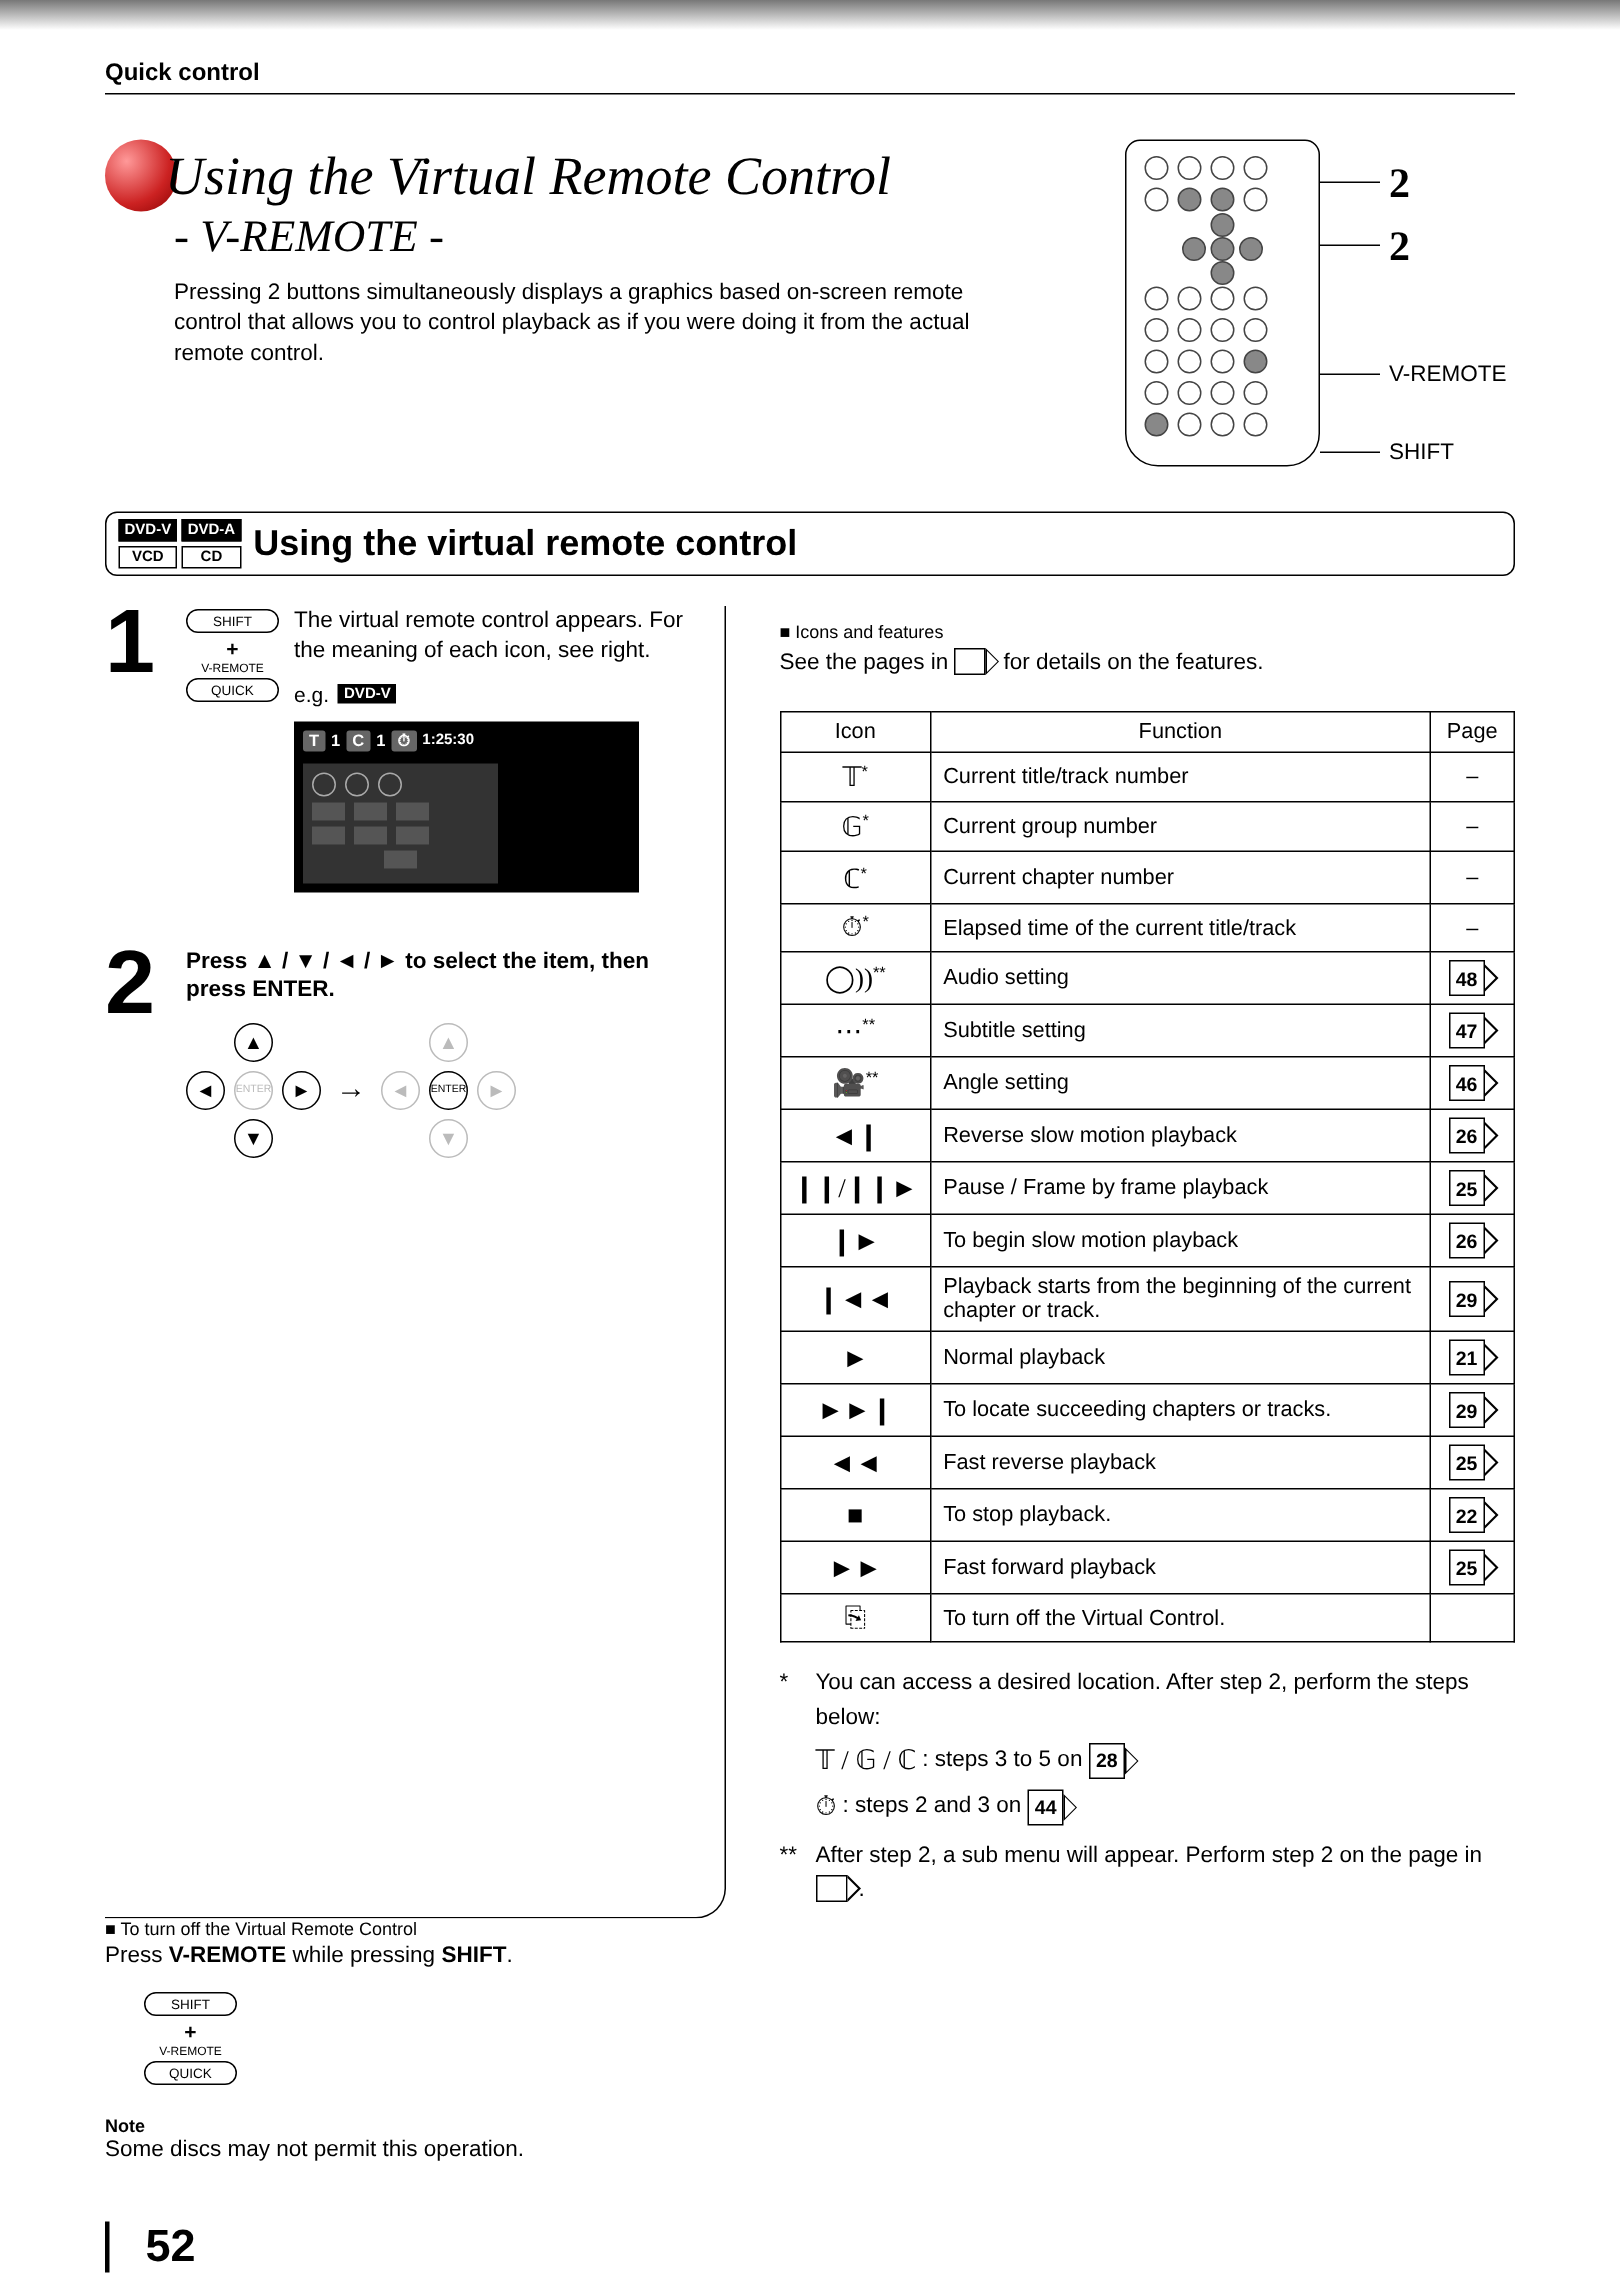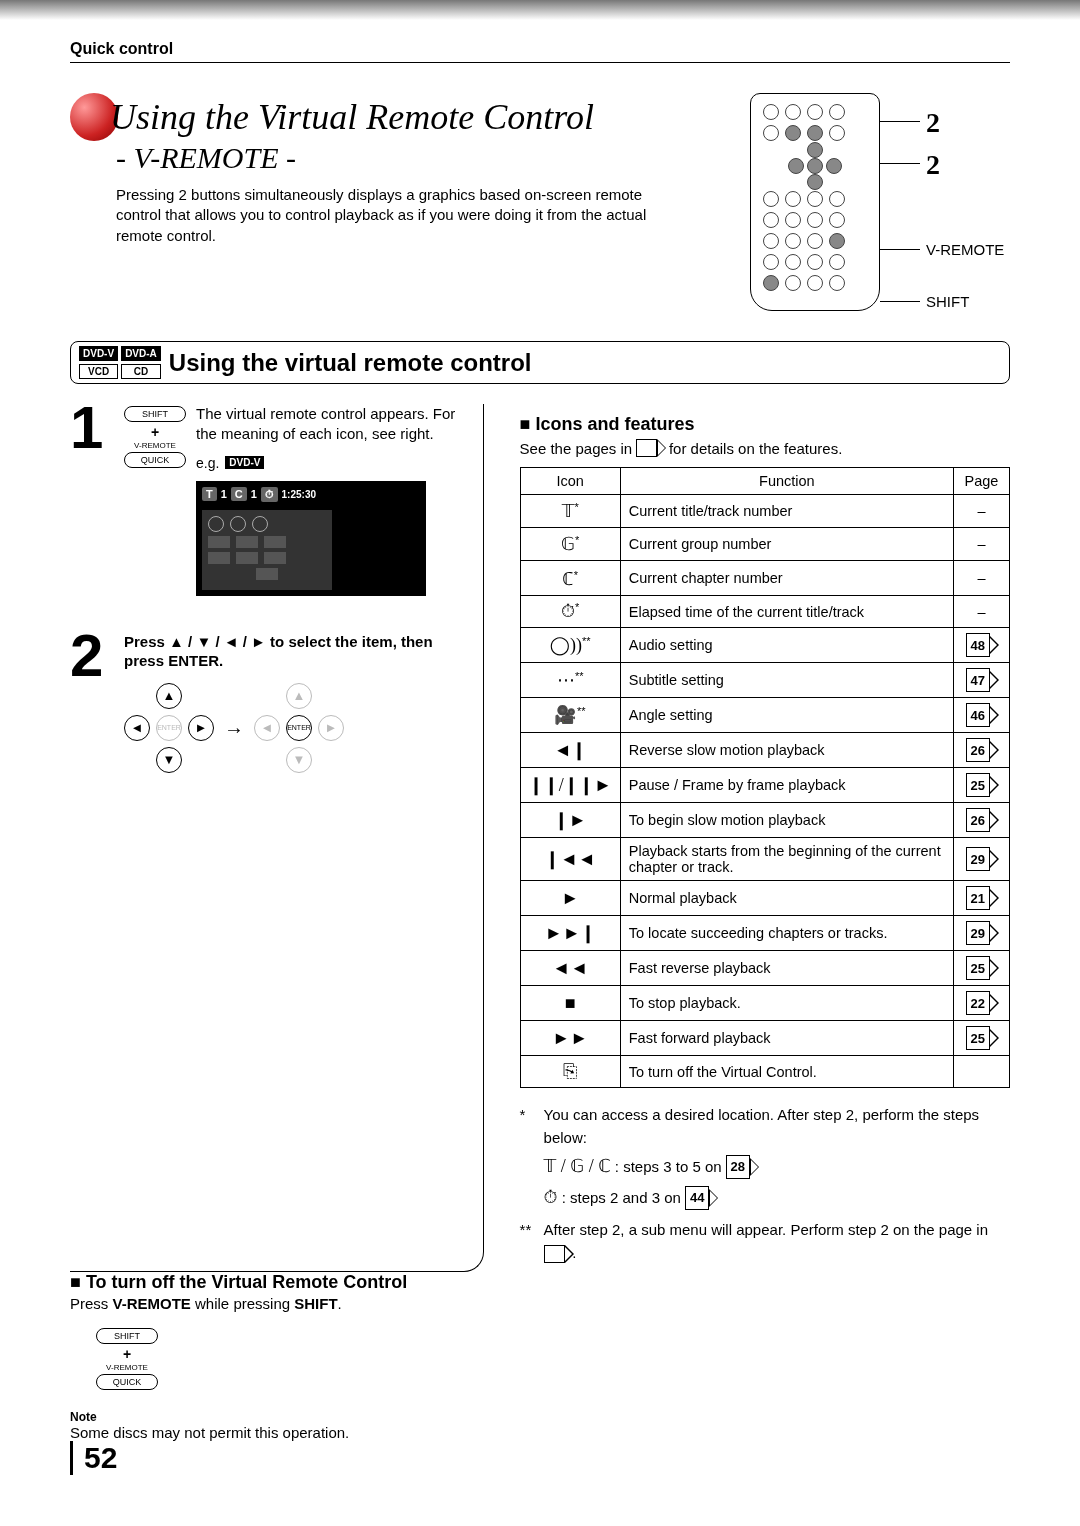--- a/index.html
+++ b/index.html
@@ -232,35 +232,35 @@
     width: 26px; height: 26px;
     border: 1.5px solid #000;
     border-radius: 50%;
     display: flex; align-items: center; justify-content: center;
     font-size: 13px;
   }
   .dpad.ghost .dpad-btn { border-color: #bbb; color: #bbb; }
   .arrow-sep { font-size: 20px; }
 
   .sub-head {
-    font-size: 18px;
-    font-weight: bold;
+    font-size: 12px;
+    font-weight: normal;
     margin-top: 10px;
   }
   .sub-head::before {
     content: "■ ";
   }
   .plain { font-size: 15px; line-height: 1.4; }
   .note-label { font-size: 12px; font-weight: bold; margin-top: 20px; }
   .note-text { font-size: 15px; }
 
   .see-pages {
     font-size: 15px;
     display: flex; align-items: center; gap: 4px;
-    margin: 4px 0 10px 0;
+    margin: 4px 0 24px 0;
   }
   .page-ref {
     display: inline-flex; align-items: center;
   }
   .page-ref-box {
     border: 1px solid #000;
     padding: 0 6px;
     font-size: 13px;
     height: 18px;
     display: inline-flex; align-items: center;
@@ -315,21 +315,22 @@
   }
   .footnotes .row { display: flex; gap: 6px; margin-bottom: 8px; }
   .footnotes .marker { width: 18px; }
   .fn-body { flex: 1; }
   .fn-sub { margin-left: 0; display: flex; align-items: center; gap: 4px; margin-top: 4px; }
 
   .page-num {
     font-size: 30px;
     font-weight: bold;
     border-left: 3px solid #000;
-    padding-left: 11px;
+    padding-left: 24px;
+    margin-top: 40px;
   }
 </style>
 </head>
 <body>
 
 <div class="top-gradient"></div>
 <div class="page">
 
   <div class="quick-control">Quick control</div>
 

